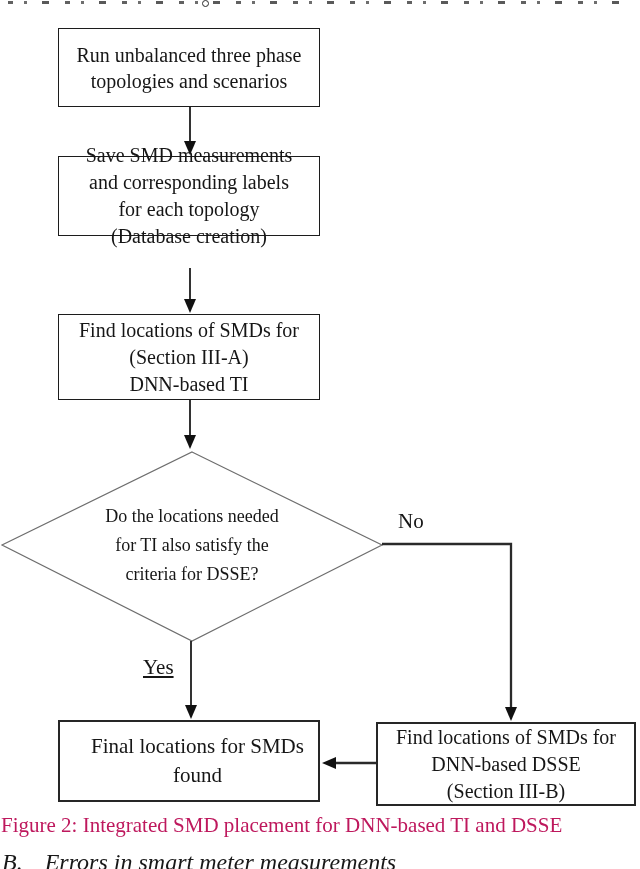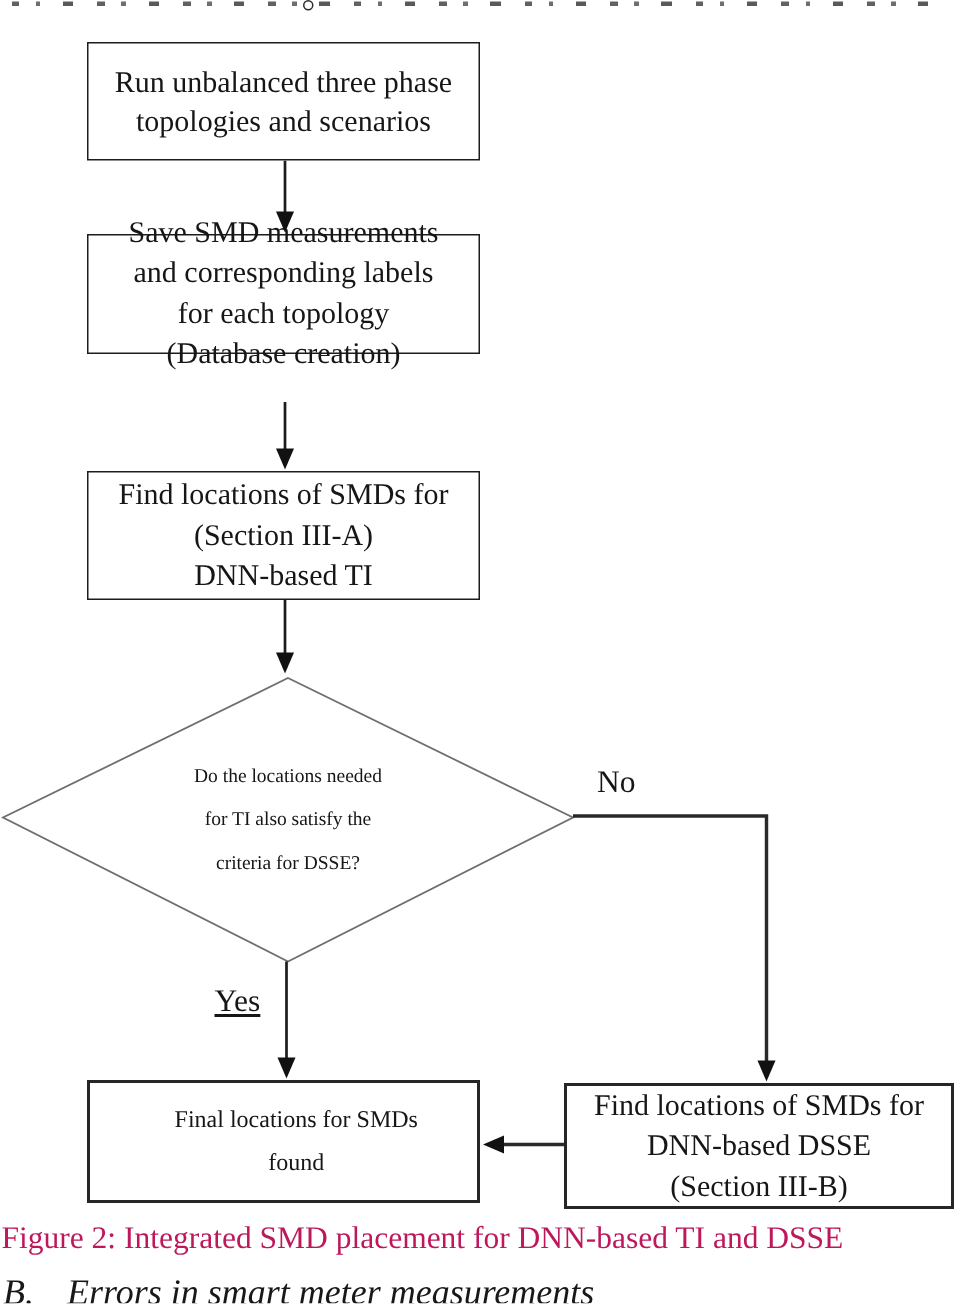--- a/index.html
+++ b/index.html
@@ -15,25 +15,25 @@
   .node{
     position:absolute;z-index:2;box-sizing:border-box;
     display:flex;flex-direction:column;align-items:center;justify-content:center;
     text-align:center;background:#ffffff;
   }
   .node.process{border:1.6px solid #1c1c1c;}
   .node.process-bold{border:2px solid #262626;}
   .node .ln{white-space:nowrap;font-size:20px;line-height:26px;}
   #n2 .ln{line-height:27px;}
   #n3 .ln,#n6 .ln{line-height:27px;}
-  #n5 .ln{font-size:16px;line-height:29px;margin-left:17px;}
+  #n5 .ln{font-size:21px;line-height:29px;margin-left:17px;}
   #decision-text{
     position:absolute;z-index:2;text-align:center;background:transparent;
   }
-  #decision-text .ln{white-space:nowrap;font-size:13px;line-height:29px;}
+  #decision-text .ln{white-space:nowrap;font-size:18px;line-height:29px;}
   .edge-label{
     position:absolute;z-index:2;font-size:21px;text-align:left;white-space:nowrap;
   }
   #caption{
     position:absolute;left:1px;top:812px;width:638px;z-index:2;
     font-size:21px;line-height:26px;white-space:nowrap;color:#be185d;
   }
   #section-heading{
     position:absolute;left:2px;top:847px;width:636px;z-index:2;
     font-style:italic;font-size:24px;line-height:30px;white-space:nowrap;color:#181818;

